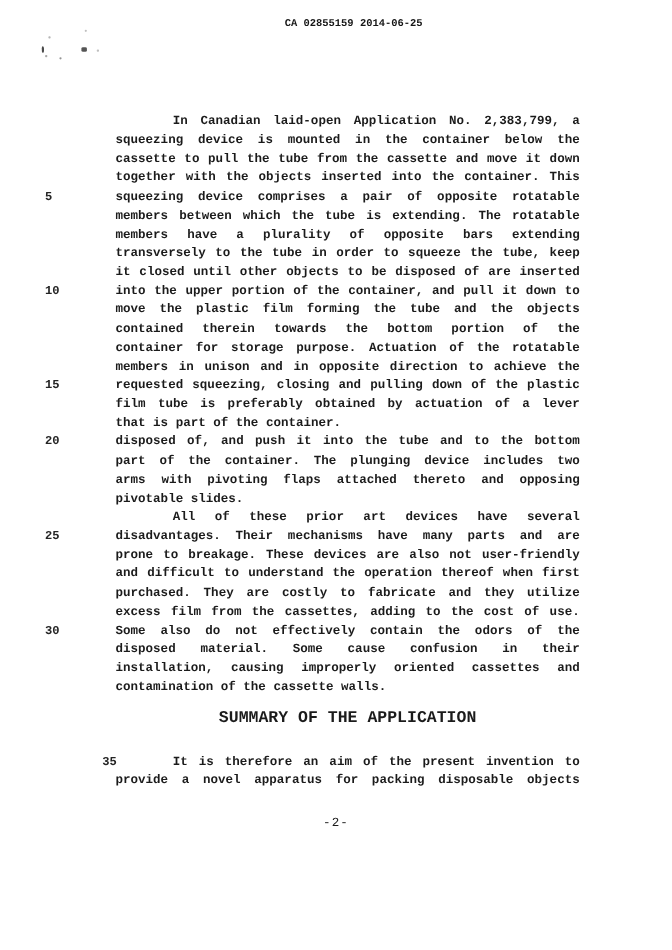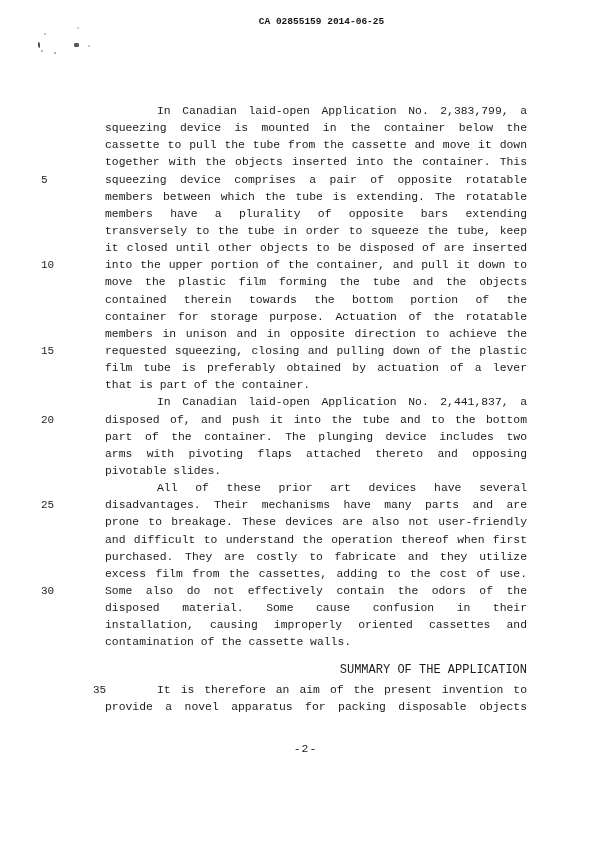--- a/index.html
+++ b/index.html
@@ -21,20 +21,21 @@
     text-align: center;
     font-size: 9.5px;
     font-weight: bold;
     color: #161616;
   }
   .page-body {
     position: absolute;
     left: 105px;
     top: 103px;
     width: 422px;
+    font-weight: bold;
   }
   .line {
     position: relative;
     height: 17.15px;
     line-height: 17.15px;
     font-size: 11.4px;
     text-align: justify;
     text-align-last: justify;
   }
   .line.para-end {
@@ -45,26 +46,26 @@
   .line-no {
     position: absolute;
     left: -64px;
     top: 0;
     width: 50px;
     text-align: right;
     font-size: 11px;
     color: #242424;
   }
   .section-heading {
-    font-size: 12px;
+    font-size: 15px;
     height: 17.15px;
     line-height: 17.15px;
     margin-top: 10px;
-    margin-bottom: 3px;
-    text-align: right;
+    margin-bottom: 23px;
+    text-align: center;
   }
   .page-number {
     position: absolute;
     top: 743px;
     left: 0;
     width: 611px;
     text-align: center;
     font-size: 11.4px;
     letter-spacing: 1px;
     color: #1b1b1b;
@@ -103,21 +104,20 @@
       <div class="line"><span>transversely to the tube in order to squeeze the tube, keep</span></div>
       <div class="line"><span>it closed until other objects to be disposed of are inserted</span></div>
       <div class="line"><span class="line-no">10</span><span>into the upper portion of the container, and pull it down to</span></div>
       <div class="line"><span>move the plastic film forming the tube and the objects</span></div>
       <div class="line"><span>contained therein towards the bottom portion of the</span></div>
       <div class="line"><span>container for storage purpose.  Actuation of the rotatable</span></div>
       <div class="line"><span>members in unison and in opposite direction to achieve the</span></div>
       <div class="line"><span class="line-no">15</span><span>requested squeezing, closing and pulling down of the plastic</span></div>
       <div class="line"><span>film tube is preferably obtained by actuation of a lever</span></div>
       <div class="line para-end"><span>that is part of the container.</span></div>
-      <div class="line indent"><span>In Canadian laid-open Application No. 2,441,837, a</span></div>
       <div class="line"><span class="line-no">20</span><span>disposed of, and push it into the tube and to the bottom</span></div>
       <div class="line"><span>part of the container.  The plunging device includes two</span></div>
       <div class="line"><span>arms with pivoting flaps attached thereto and opposing</span></div>
       <div class="line para-end"><span>pivotable slides.</span></div>
       <div class="line indent"><span>All of these prior art devices have several</span></div>
       <div class="line"><span class="line-no">25</span><span>disadvantages.  Their mechanisms have many parts and are</span></div>
       <div class="line"><span>prone to breakage.  These devices are also not user-friendly</span></div>
       <div class="line"><span>and difficult to understand the operation thereof when first</span></div>
       <div class="line"><span>purchased.  They are costly to fabricate and they utilize</span></div>
       <div class="line"><span>excess film from the cassettes, adding to the cost of use.</span></div>

